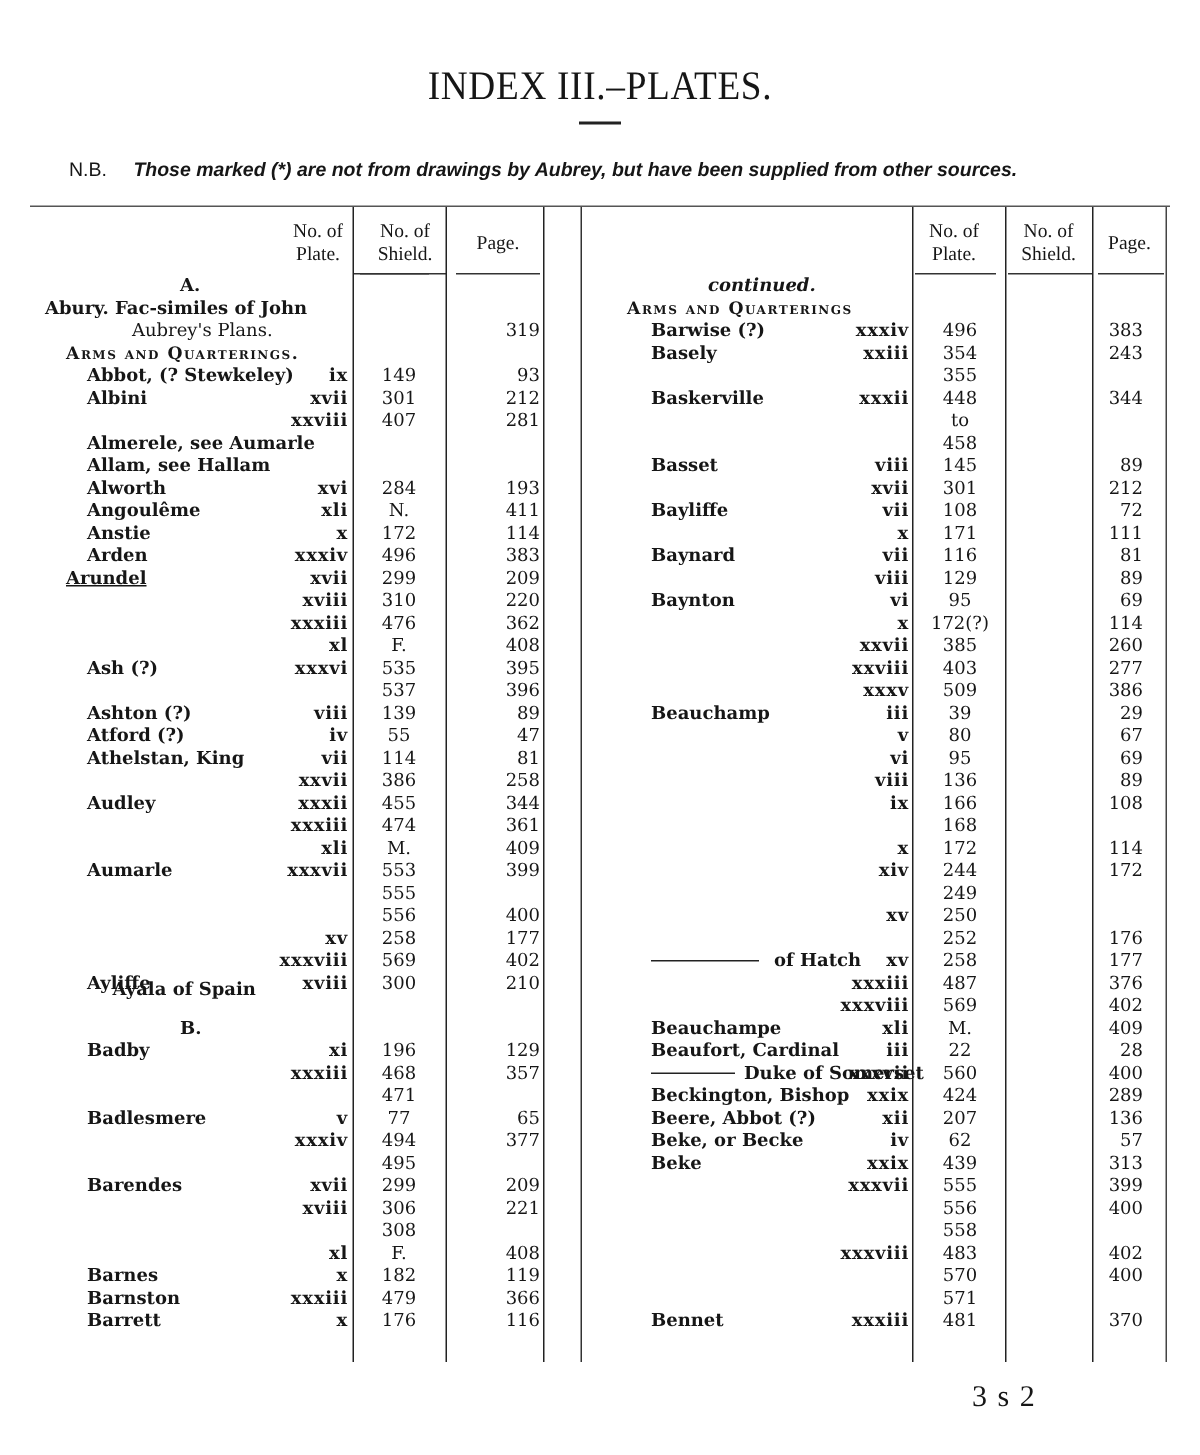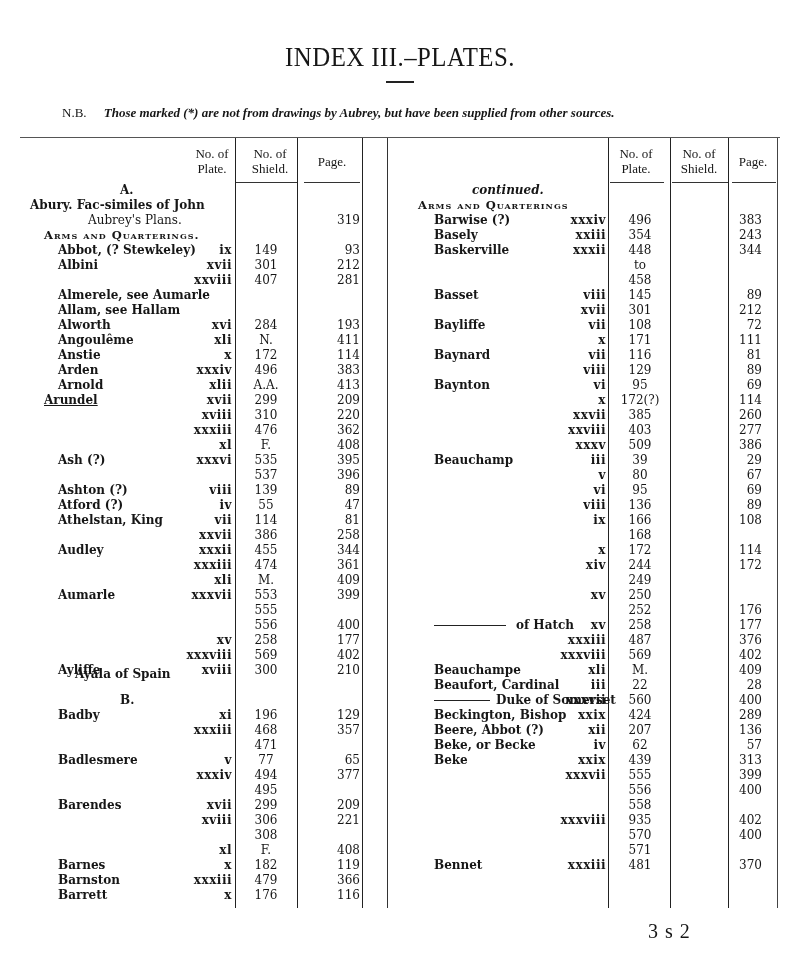--- a/index.html
+++ b/index.html
@@ -11,21 +11,21 @@
   .title {
     position: absolute; top: 42px; left: 0; width: 800px; text-align: center;
     font-family: "Liberation Serif", serif; font-size: 27px; letter-spacing: 0.5px;
     transform: scaleX(0.92);
   }
   .title-rule {
     position: absolute; top: 81px; left: 386px; width: 28px; height: 2px; background: #222;
   }
   .note {
     position: absolute; top: 105px; left: 46px; width: 720px;
-    font-family: Liberation Serif, serif; font-size: 13px; white-space: nowrap; margin-left: 16px;
+    font-family: Liberation Sans, sans-serif; font-size: 13px; white-space: nowrap;
   }
   .note .nb { margin-right: 14px; }
   .note .it { font-style: italic; font-weight: bold; }
   .top-rule {
     position: absolute; top: 137px; left: 20px; width: 760px; height: 1px; background: #555;
   }
 
   .col { position: absolute; top: 138px; }
   .col-left { left: 20px; width: 360px; }
   .col-right { left: 400px; width: 378px; }
@@ -172,26 +172,20 @@
         <span class="shield">172</span>
         <span class="page">114</span>
       </div>
       <div class="row">
         <span class="name bold" style="left: 38px;"><span>Arden</span></span>
         <span class="plate bold">xxxiv</span>
         <span class="shield">496</span>
         <span class="page">383</span>
       </div>
       <div class="row">
-        <span class="name bold" style="left: 38px;"><span>Arnold</span></span>
-        <span class="plate bold">xlii</span>
-        <span class="shield">A.A.</span>
-        <span class="page">413</span>
-      </div>
-      <div class="row">
         <span class="name bold" style="left: 24px; text-decoration: underline;"><span>Arundel</span></span>
         <span class="plate bold">xvii</span>
         <span class="shield">299</span>
         <span class="page">209</span>
       </div>
       <div class="row">
         <span class="name bold" style="left: 38px;"><span></span></span>
         <span class="plate bold">xviii</span>
         <span class="shield">310</span>
         <span class="page">220</span>
@@ -430,20 +424,26 @@
         <span class="shield">496</span>
         <span class="page">383</span>
       </div>
       <div class="row">
         <span class="name bold" style="left: 34px;"><span>Basely</span></span>
         <span class="plate bold">xxiii</span>
         <span class="shield">354</span>
         <span class="page">243</span>
       </div>
       <div class="row">
+        <span class="name bold" style="left: 34px;"><span></span></span>
+        <span class="plate bold"></span>
+        <span class="shield">355</span>
+        <span class="page"></span>
+      </div>
+      <div class="row">
         <span class="name bold" style="left: 34px;"><span>Baskerville</span></span>
         <span class="plate bold">xxxii</span>
         <span class="shield">448</span>
         <span class="page">344</span>
       </div>
       <div class="row">
         <span class="name bold" style="left: 34px;"><span></span></span>
         <span class="plate bold"></span>
         <span class="shield">to</span>
         <span class="page"></span>
@@ -660,21 +660,21 @@
       </div>
       <div class="row">
         <span class="name bold" style="left: 34px;"><span></span></span>
         <span class="plate bold"></span>
         <span class="shield">558</span>
         <span class="page"></span>
       </div>
       <div class="row">
         <span class="name bold" style="left: 34px;"><span></span></span>
         <span class="plate bold">xxxviii</span>
-        <span class="shield">935</span>
+        <span class="shield">483</span>
         <span class="page">402</span>
       </div>
       <div class="row">
         <span class="name bold" style="left: 34px;"><span></span></span>
         <span class="plate bold"></span>
         <span class="shield">570</span>
         <span class="page">400</span>
       </div>
       <div class="row">
         <span class="name bold" style="left: 34px;"><span></span></span>

